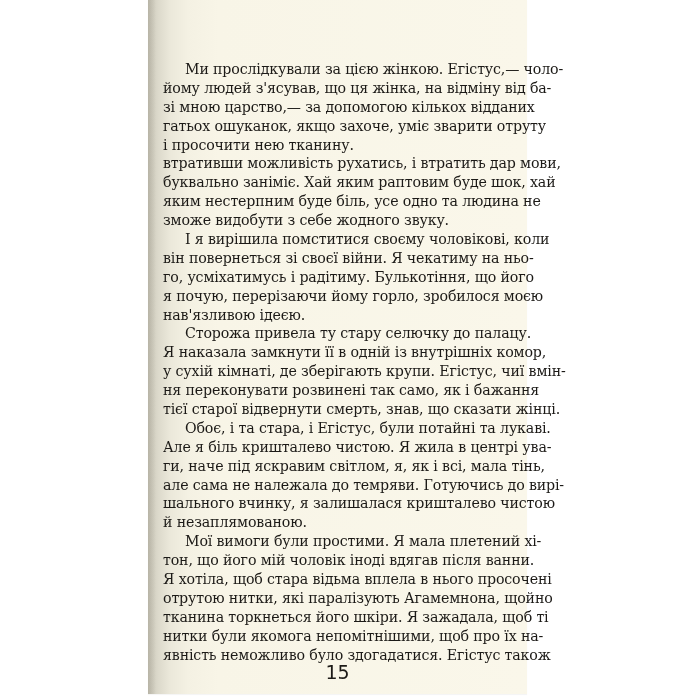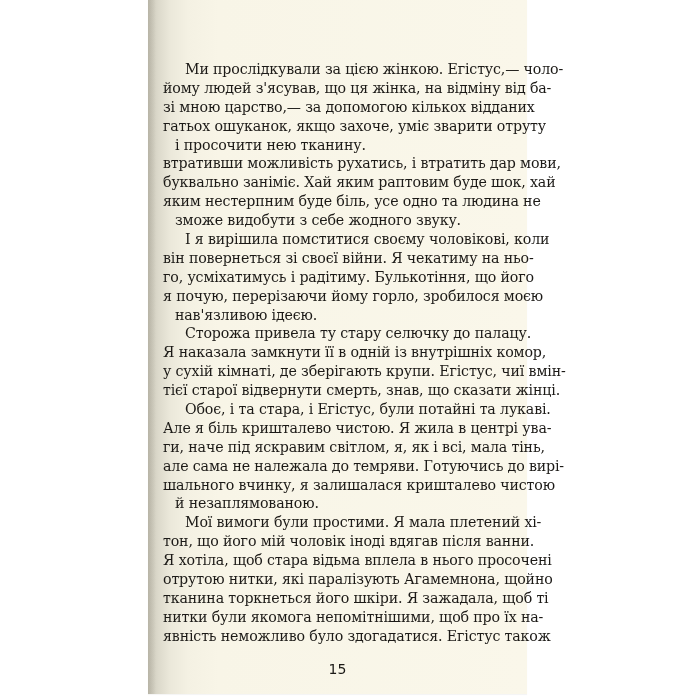--- a/index.html
+++ b/index.html
@@ -42,30 +42,29 @@
       white-space: nowrap;
       text-align: justify;
       text-align-last: justify;
       overflow: visible;
     }
     .line.indent {
       padding-left: 22px;
     }
     .line.last {
       text-align-last: left;
-      margin-left: 12px;
     }
     .page-number {
       position: absolute;
       left: 0;
       width: 100%;
       top: 661px;
       text-align: center;
       font-family: "DejaVu Sans", "Liberation Sans", sans-serif;
-      font-size: 14px;
+      font-size: 19px;
       color: #1c1a17;
     }
     .gutter-shade {
       position: absolute;
       left: 0;
       top: 0;
       width: 8px;
       height: 100%;
       background: linear-gradient(to right, rgba(150,146,132,0.35), rgba(150,146,132,0));
     }
@@ -98,20 +97,21 @@
       <span class="line">він повернеться зі своєї війни. Я чекатиму на ньо-</span>
       <span class="line">го, усміхатимусь і радітиму. Булькотіння, що його</span>
       <span class="line">я почую, перерізаючи йому горло, зробилося моєю</span>
       <span class="line last">нав'язливою ідеєю.</span>
     </div>
 
     <div>
       <span class="line indent">Сторожа привела ту стару селючку до палацу.</span>
       <span class="line">Я наказала замкнути її в одній із внутрішніх комор,</span>
       <span class="line">у сухій кімнаті, де зберігають крупи. Егістус, чиї вмін-</span>
+      <span class="line">ня переконувати розвинені так само, як і бажання</span>
       <span class="line">тієї старої відвернути смерть, знав, що сказати жінці.</span>
     </div>
 
     <div>
       <span class="line indent">Обоє, і та стара, і Егістус, були потайні та лукаві.</span>
       <span class="line">Але я біль кришталево чистою. Я жила в центрі ува-</span>
       <span class="line">ги, наче під яскравим світлом, я, як і всі, мала тінь,</span>
       <span class="line">але сама не належала до темряви. Готуючись до вирі-</span>
       <span class="line">шального вчинку, я залишалася кришталево чистою</span>
       <span class="line last">й незаплямованою.</span>

